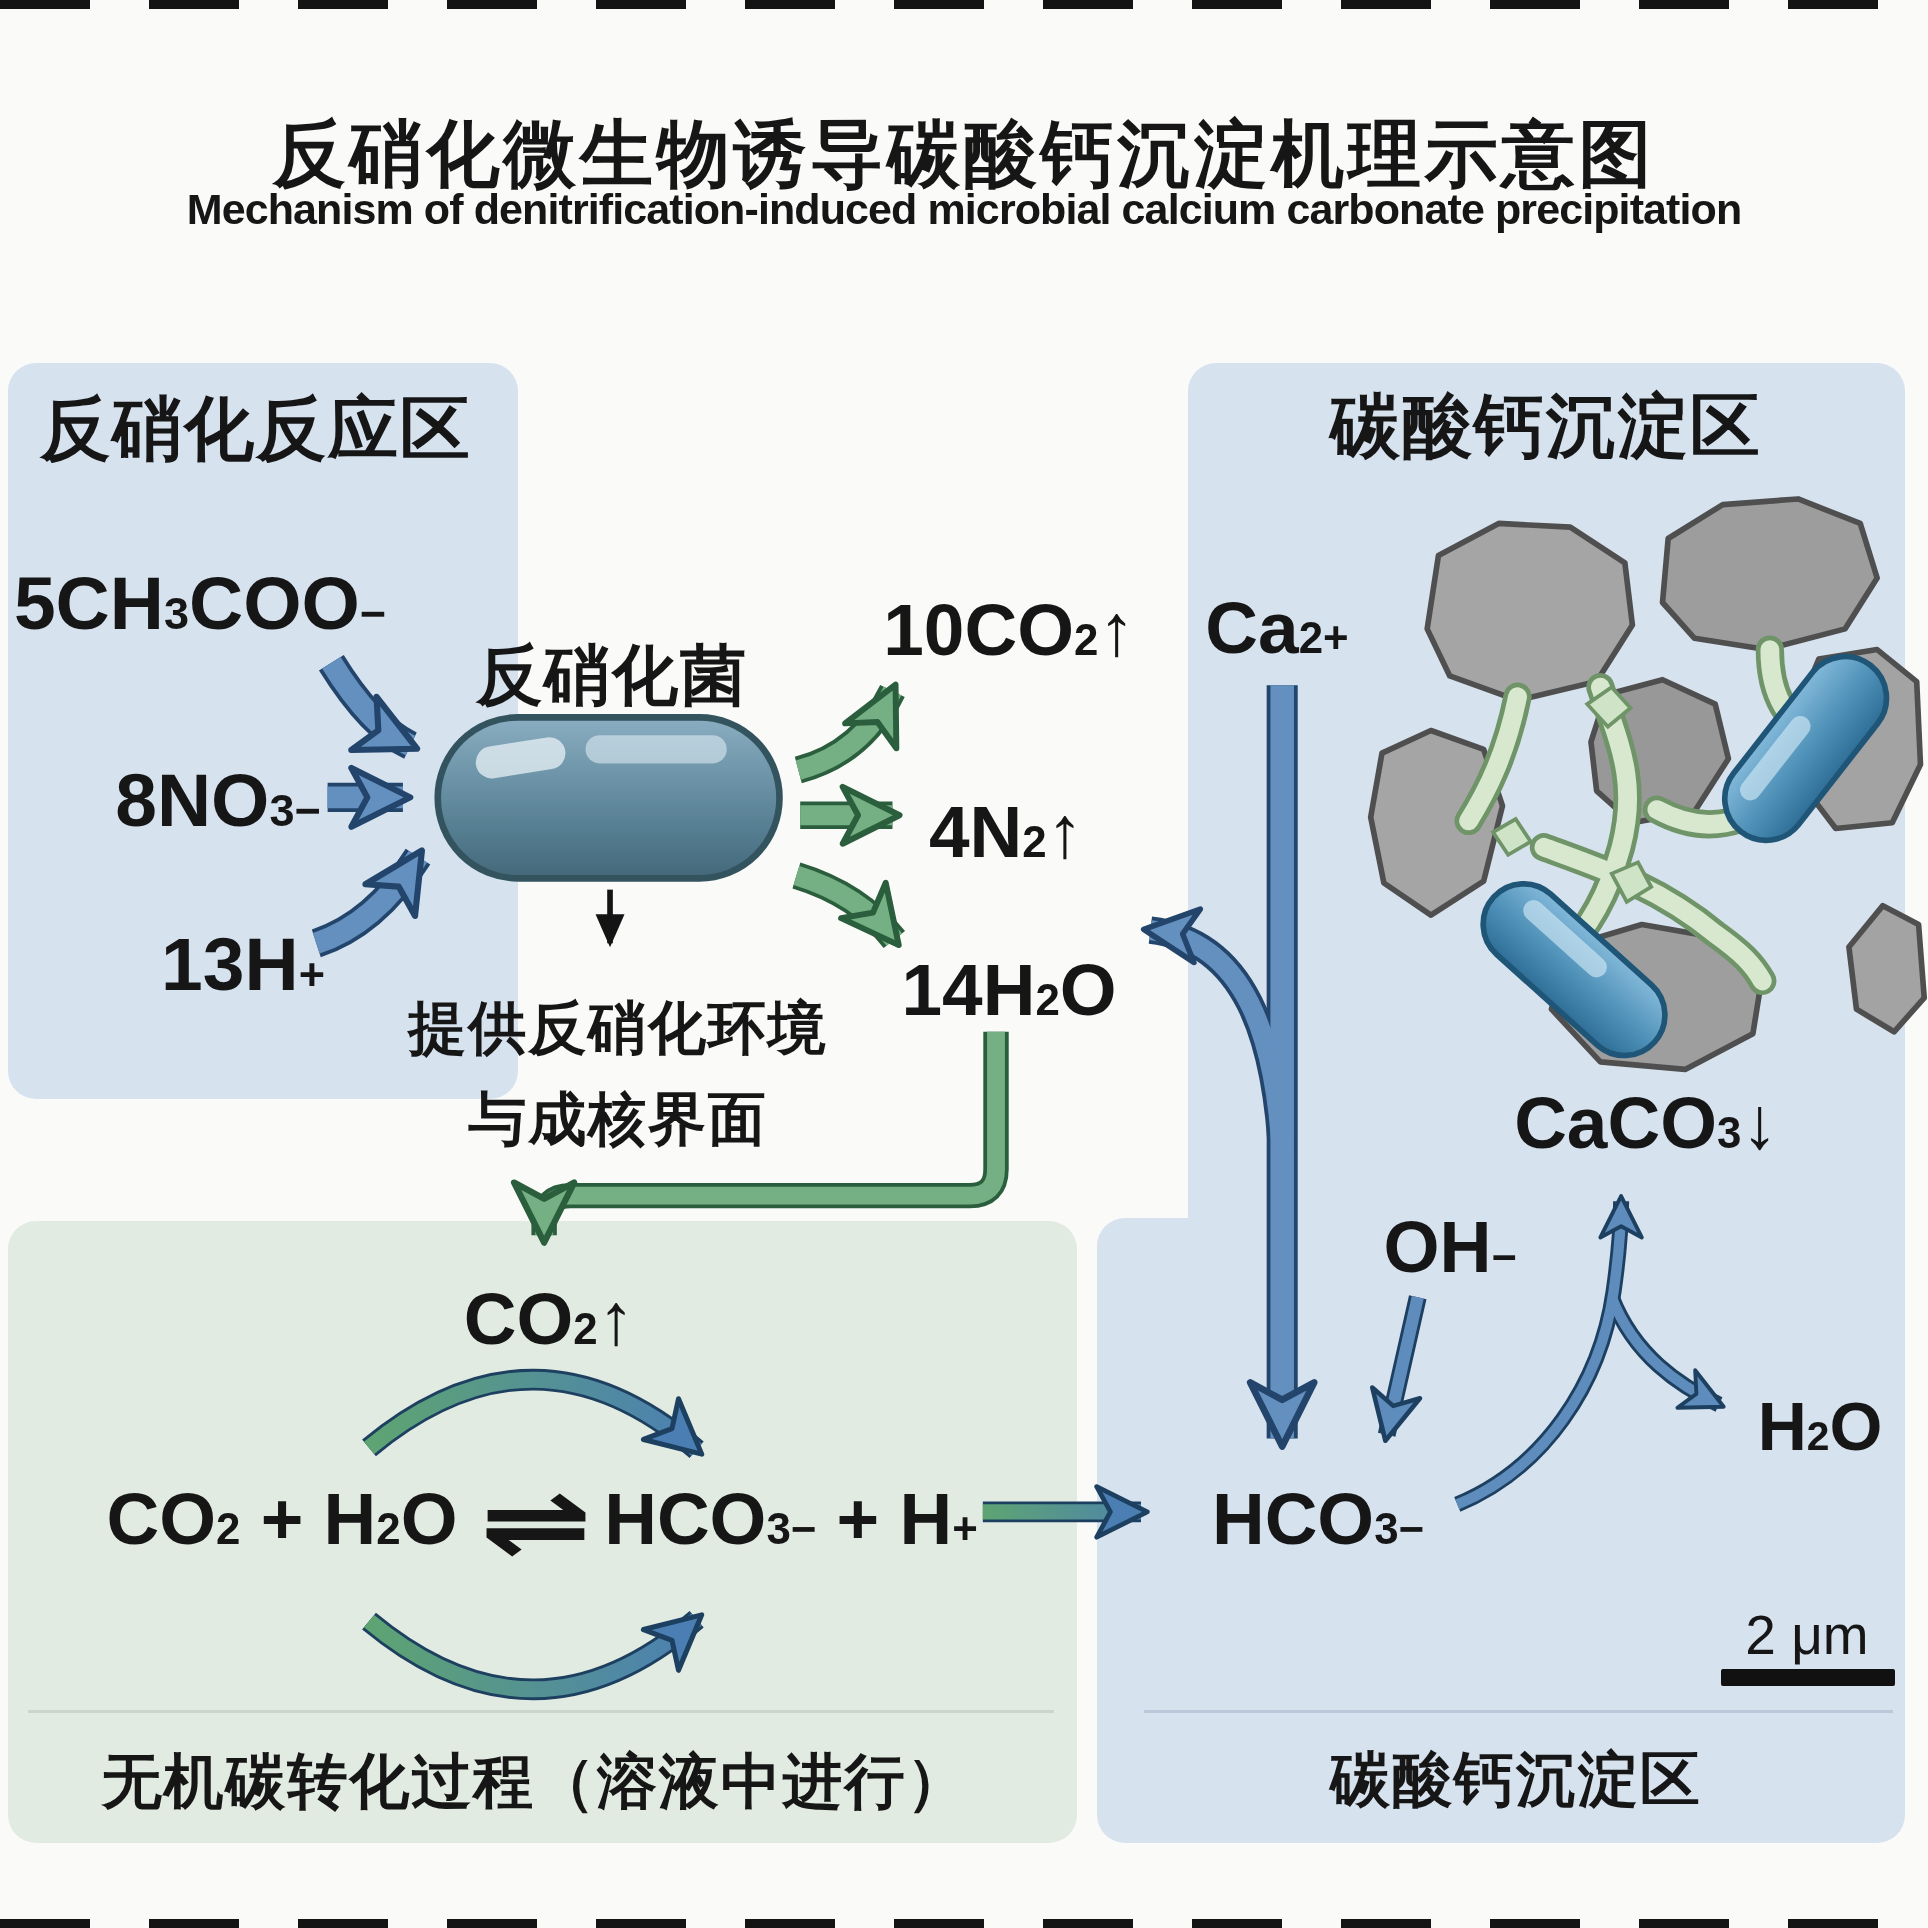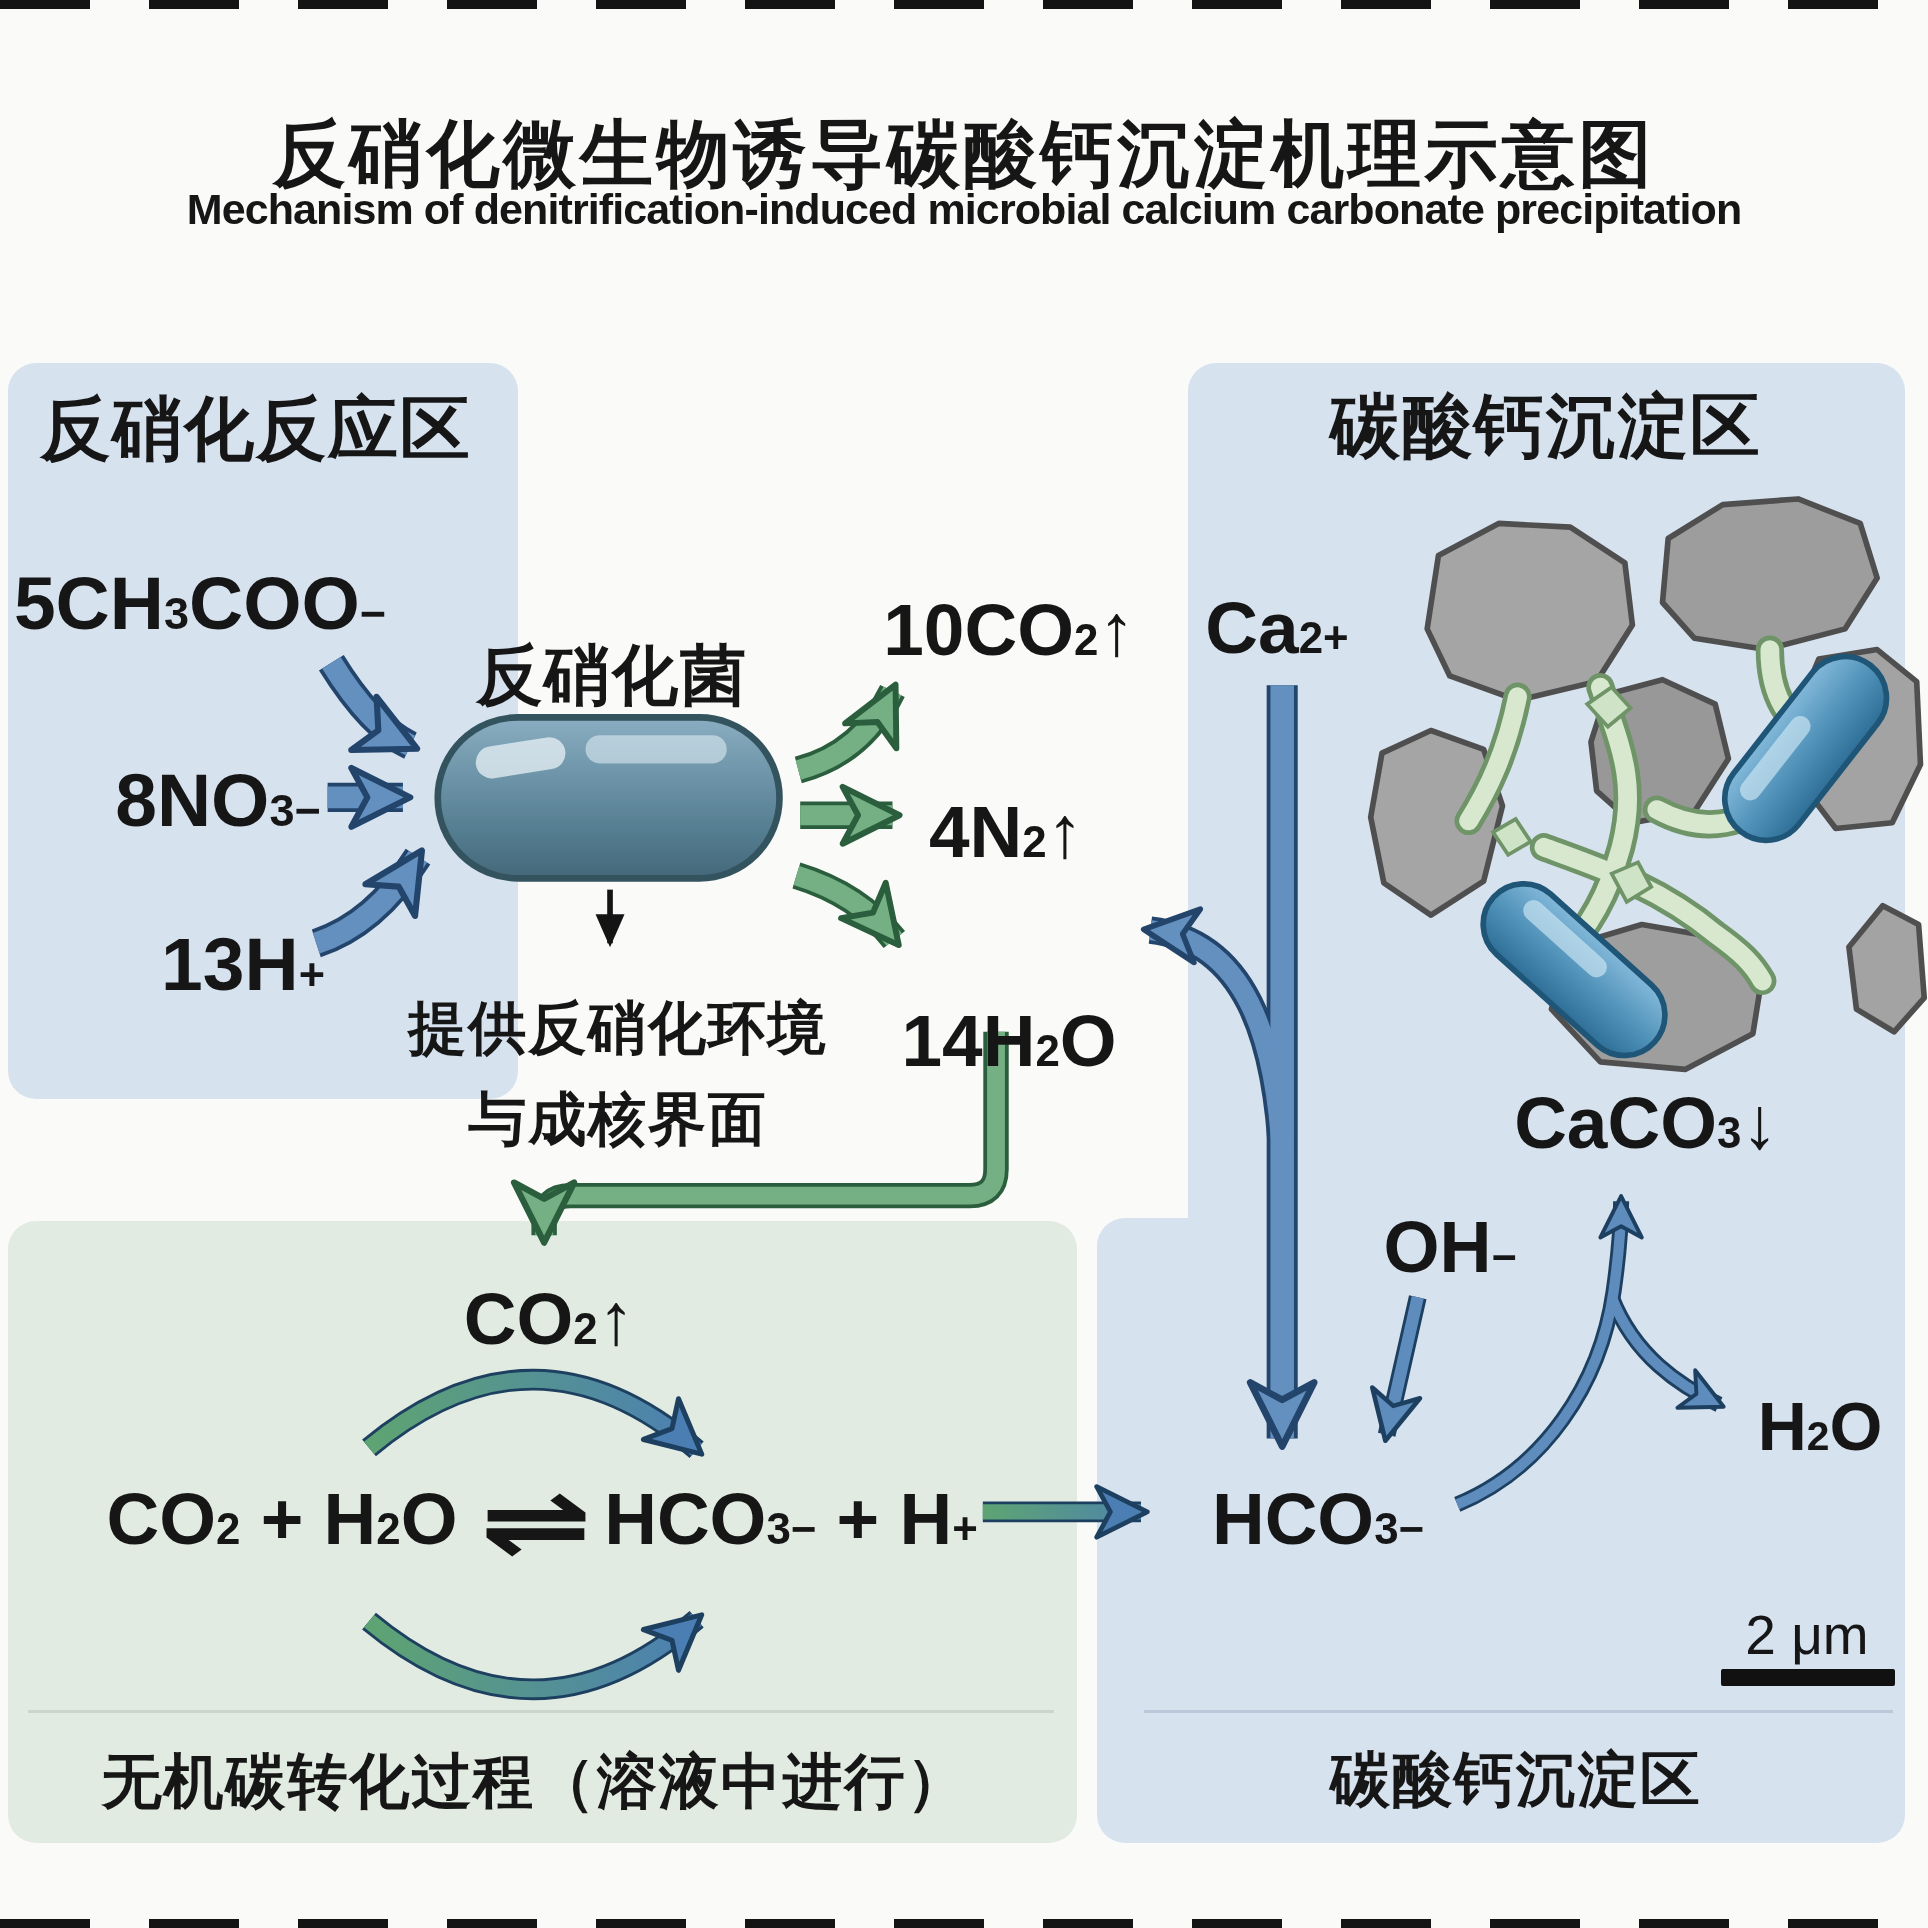--- a/index.html
+++ b/index.html
@@ -192,21 +192,21 @@
   <div class="lbl zone-title" style="left:256px;top:429px;">反硝化反应区</div>
   <div class="lbl formula-big" style="left:200px;top:603px;">5CH<sub>3</sub>COO<sup>−</sup></div>
   <div class="lbl formula-big" style="left:218px;top:800px;">8NO<sub>3</sub><sup>−</sup></div>
   <div class="lbl formula-big" style="left:243px;top:964px;">13H<sup>+</sup></div>
   <div class="lbl zone-title" style="left:612px;top:659px;font-size:66px;margin-top:16px;">反硝化菌</div>
   <div class="lbl note" style="left:618px;top:1028px;">提供反硝化环境</div>
   <div class="lbl note" style="left:618px;top:1119px;">与成核界面</div>
 
   <div class="lbl formula" style="left:1009px;top:629px;">10CO<sub>2</sub>↑</div>
   <div class="lbl formula" style="left:1006px;top:831px;">4N<sub>2</sub>↑</div>
-  <div class="lbl formula" style="left:1009px;top:1040px;">14H<sub>2</sub>O</div>
+  <div class="lbl formula" style="left:1009px;top:989px;">14H<sub>2</sub>O</div>
 
   <div class="lbl formula" style="left:549px;top:1318px;">CO<sub>2</sub>↑</div>
   <div class="lbl formula" style="left:282px;top:1518px;">CO<sub>2</sub> + H<sub>2</sub>O</div>
   <div class="lbl eq-sym" style="left:536px;top:1521px;">⇌</div>
   <div class="lbl formula" style="left:791px;top:1518px;">HCO<sub>3</sub><sup>−</sup> + H<sup>+</sup></div>
   <div class="lbl caption" style="left:535px;top:1782px;">无机碳转化过程（溶液中进行）</div>
 
   <div class="lbl zone-title" style="left:1546px;top:426px;">碳酸钙沉淀区</div>
   <div class="lbl formula" style="left:1277px;top:627px;">Ca<sup>2+</sup></div>
   <div class="lbl formula" style="left:1646px;top:1122px;">CaCO<sub>3</sub>↓</div>

